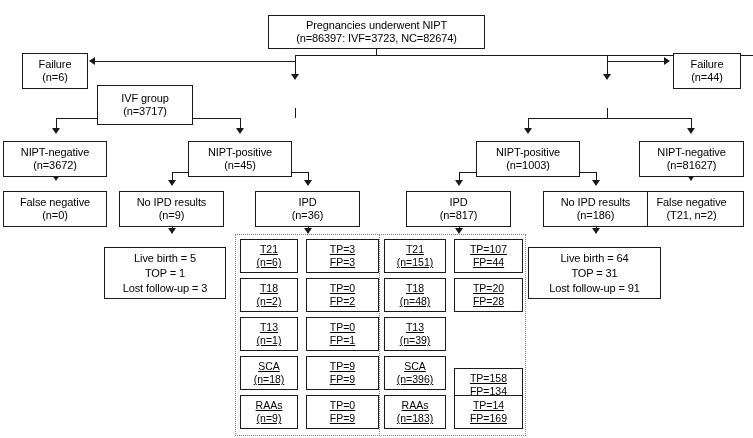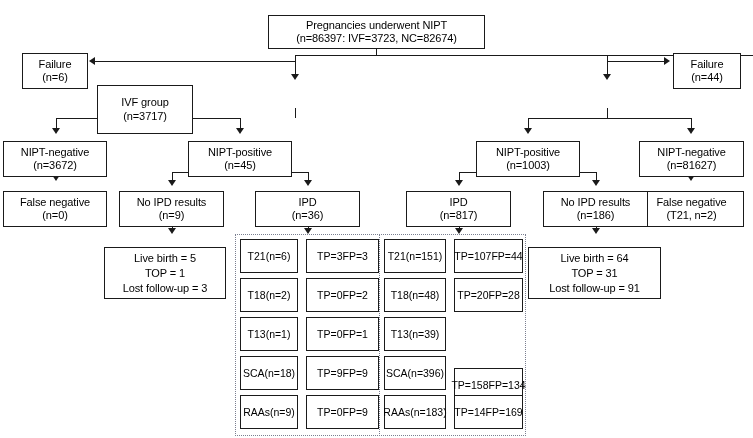--- a/index.html
+++ b/index.html
@@ -46,28 +46,29 @@
     border:1.4px dotted #7a7f90;
     background:#ffffff;
   }
   
   .cell{
     position:absolute;
     box-sizing:border-box;
     border:1.2px solid #1a1a1a;
     background:#ffffff;
     display:flex;
-    flex-direction:row;
+    flex-direction:column;
     align-items:center;
     justify-content:center;
     text-align:center;
     font-size:10.5px;
     line-height:13px;
     color:#000;
     white-space:nowrap;
+    text-decoration:underline;
   }
   
   .ln{
     position:absolute;
     background:#1a1a1a;
   }
   .ln.h{height:1.2px;}
   .ln.v{width:1.2px;}
   
   .arw{
@@ -167,21 +168,21 @@
   <div class="node" style="left:22px;top:41px;width:66px;height:36px;">
     <span>Failure</span>
     <span class="l2">(n=6)</span>
   </div>
 
   <div class="node" style="left:673px;top:41px;width:68px;height:36px;">
     <span>Failure</span>
     <span class="l2">(n=44)</span>
   </div>
 
-  <div class="node" style="left:97px;top:73px;width:96px;height:49px;">
+  <div class="node" style="left:97px;top:73px;width:96px;height:40px;">
     <span>IVF group</span>
     <span class="l2">(n=3717)</span>
   </div>
 
 
   <div class="node" style="left:3px;top:129px;width:104px;height:36px;">
     <span>NIPT-negative</span>
     <span class="l2">(n=3672)</span>
   </div>
 

